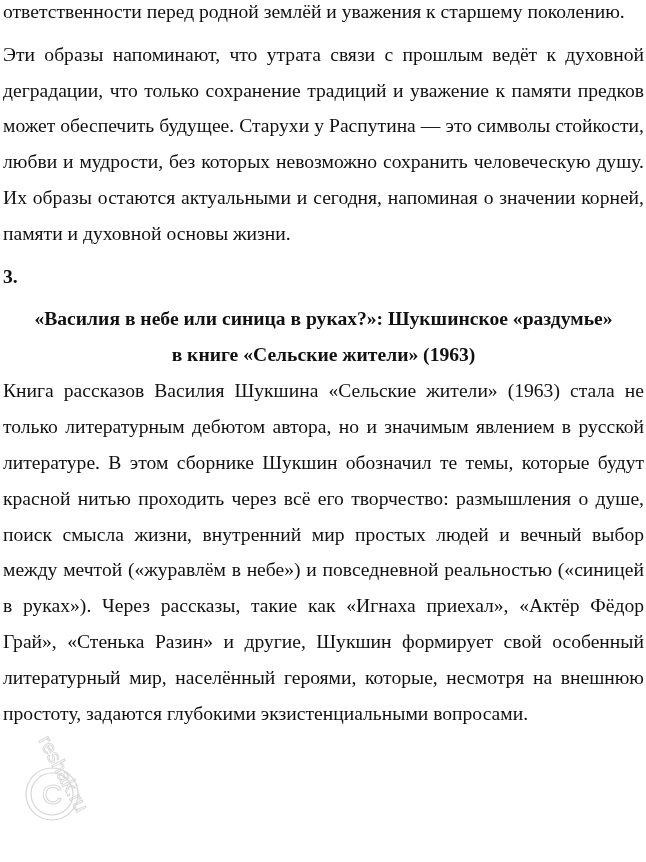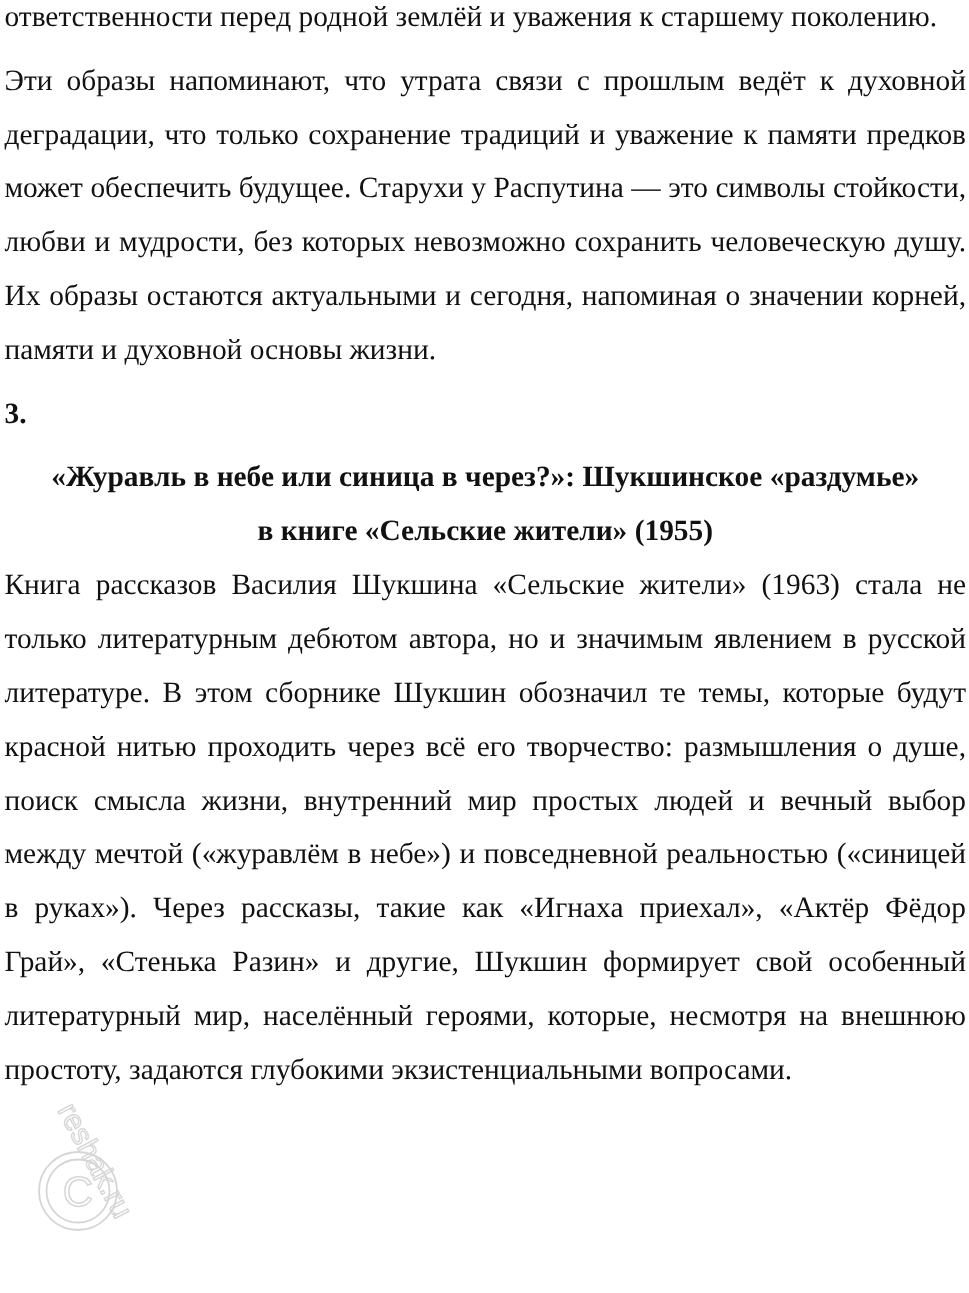--- a/index.html
+++ b/index.html
@@ -56,22 +56,22 @@
 <body>
 
 <div class="page">
   <p class="body">ответственности перед родной землёй и уважения к старшему поколению.</p>
   <div class="gap"></div>
   <p class="body">Эти образы напоминают, что утрата связи с прошлым ведёт к духовной деградации, что только сохранение традиций и уважение к памяти предков может обеспечить будущее. Старухи у Распутина — это символы стойкости, любви и мудрости, без которых невозможно сохранить человеческую душу. Их образы остаются актуальными и сегодня, напоминая о значении корней, памяти и духовной основы жизни.</p>
   <div class="gap"></div>
   <p class="num">3.</p>
   <div class="gap"></div>
   <div>
-    <p class="title">«Журавль в небе или синица в через?»: Шукшинское «раздумье»</p>
-    <p class="title">в книге «Сельские жители» (1955)</p>
+    <p class="title">«Василия в небе или синица в руках?»: Шукшинское «раздумье»</p>
+    <p class="title">в книге «Сельские жители» (1963)</p>
   </div>
   <p class="body">Книга рассказов Василия Шукшина «Сельские жители» (1963) стала не только литературным дебютом автора, но и значимым явлением в русской литературе. В этом сборнике Шукшин обозначил те темы, которые будут красной нитью проходить через всё его творчество: размышления о душе, поиск смысла жизни, внутренний мир простых людей и вечный выбор между мечтой («журавлём в небе») и повседневной реальностью («синицей в руках»). Через рассказы, такие как «Игнаха приехал», «Актёр Фёдор Грай», «Стенька Разин» и другие, Шукшин формирует свой особенный литературный мир, населённый героями, которые, несмотря на внешнюю простоту, задаются глубокими экзистенциальными вопросами.</p>
 </div>
 
 <svg class="watermark" viewBox="0 0 110 130" xmlns="http://www.w3.org/2000/svg">
   <g fill="none" stroke="#8a8a8a" stroke-width="1.2">
     <circle cx="38" cy="72" r="26"></circle>
     <circle cx="38" cy="72" r="21"></circle>
   </g>
   <text x="38" y="82" text-anchor="middle" font-family="Liberation Sans, sans-serif" font-size="28" fill="none" stroke="#8a8a8a" stroke-width="1">C</text>

